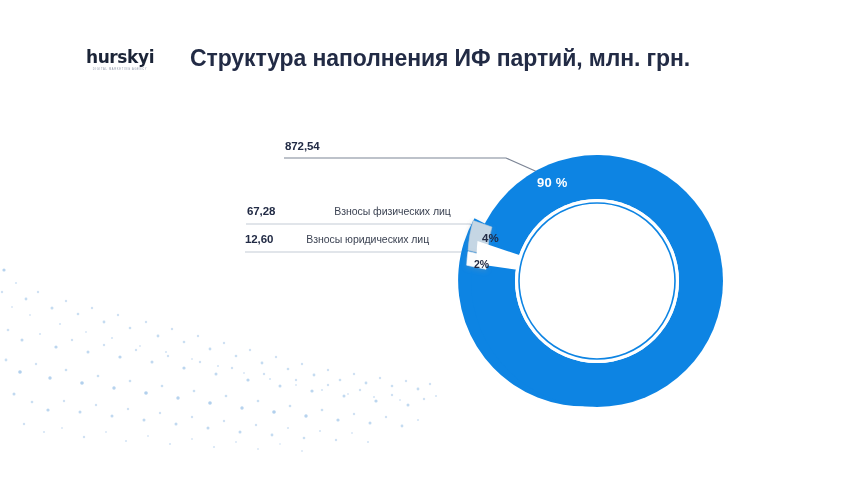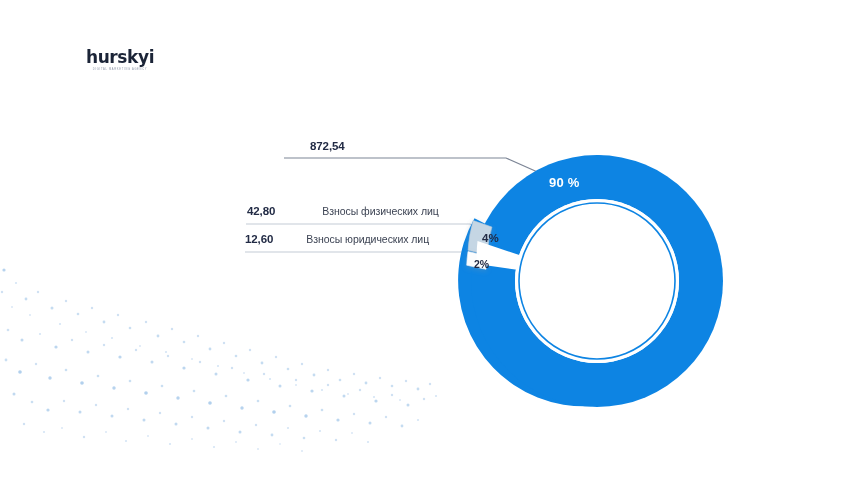--- a/index.html
+++ b/index.html
@@ -93,42 +93,41 @@
     font-weight: bold;
     color: #222b45;
     letter-spacing: -0.1px;
   }
   .callout .label {
     font-size: 10.5px;
     color: #3c4353;
     letter-spacing: -0.05px;
   }
 
-  .callout-main  { left: 285px; top: 140px; margin-left: 25px; }
+  .callout-main  { left: 285px; top: 140px; }
   .callout-main .label { margin-left: 49px; }
 
   .callout-fiz   { left: 247px; top: 205px; }
-  .callout-fiz .label { margin-left: 47px; }
+  .callout-fiz .label { margin-left: 59px; }
 
   .callout-yur   { left: 245px; top: 233px; }
   .callout-yur .label { margin-left: 33px; }
 
   
   .pct {
     position: absolute;
     white-space: nowrap;
     font-weight: bold;
   }
   .pct-90 {
     left: 537px;
     top: 175px;
     font-size: 13px;
     color: #ffffff;
     letter-spacing: 0.2px;
-    margin-left: 12px;
   }
   .pct-4 {
     left: 482px;
     top: 232px;
     font-size: 11.5px;
     color: #222b45;
   }
   .pct-2 {
     left: 474px;
     top: 258px;
@@ -291,20 +290,21 @@
       <circle cx="280" cy="192" r="0.9" opacity=".35"></circle>
       <circle cx="302" cy="199" r="1" opacity=".4"></circle>
     </g>
   </svg>
 
   <div class="logo">
     <div class="logo-word">hurskyi</div>
     <div class="logo-tagline">DIGITAL MARKETING AGENCY</div>
   </div>
 
+  <div class="title">Структура наполнения ИФ партий, млн. грн.</div>
 
   <svg class="chart-area" viewBox="0 0 856 482" width="856" height="482" aria-hidden="true">
     <defs>
       <filter id="softShadow" x="-60%" y="-60%" width="220%" height="220%">
         <feDropShadow dx="0" dy="2" stdDeviation="2.6" flood-color="#7e95ab" flood-opacity="0.38"></feDropShadow>
       </filter>
       <filter id="softShadow2" x="-60%" y="-60%" width="220%" height="220%">
         <feDropShadow dx="0" dy="2" stdDeviation="2.4" flood-color="#7e95ab" flood-opacity="0.32"></feDropShadow>
       </filter>
     </defs>
@@ -354,21 +354,21 @@
              L 597 281 Z"></path>
     <circle cx="597" cy="281" r="82" fill="#ffffff"></circle>
     <circle cx="597" cy="281" r="78" fill="none" stroke="#0d84e3" stroke-width="1.6"></circle>
   </svg>
 
   <div class="callout callout-main">
     <span class="value">872,54</span>
   </div>
 
   <div class="callout callout-fiz">
-    <span class="value">42,80</span>
+    <span class="value">67,28</span>
     <span class="label">Взносы физических лиц</span>
   </div>
 
   <div class="callout callout-yur">
     <span class="value">12,60</span>
     <span class="label">Взносы юридических лиц</span>
   </div>
 
   <div class="pct pct-90">90 %</div>
   <div class="pct pct-4">4%</div>

